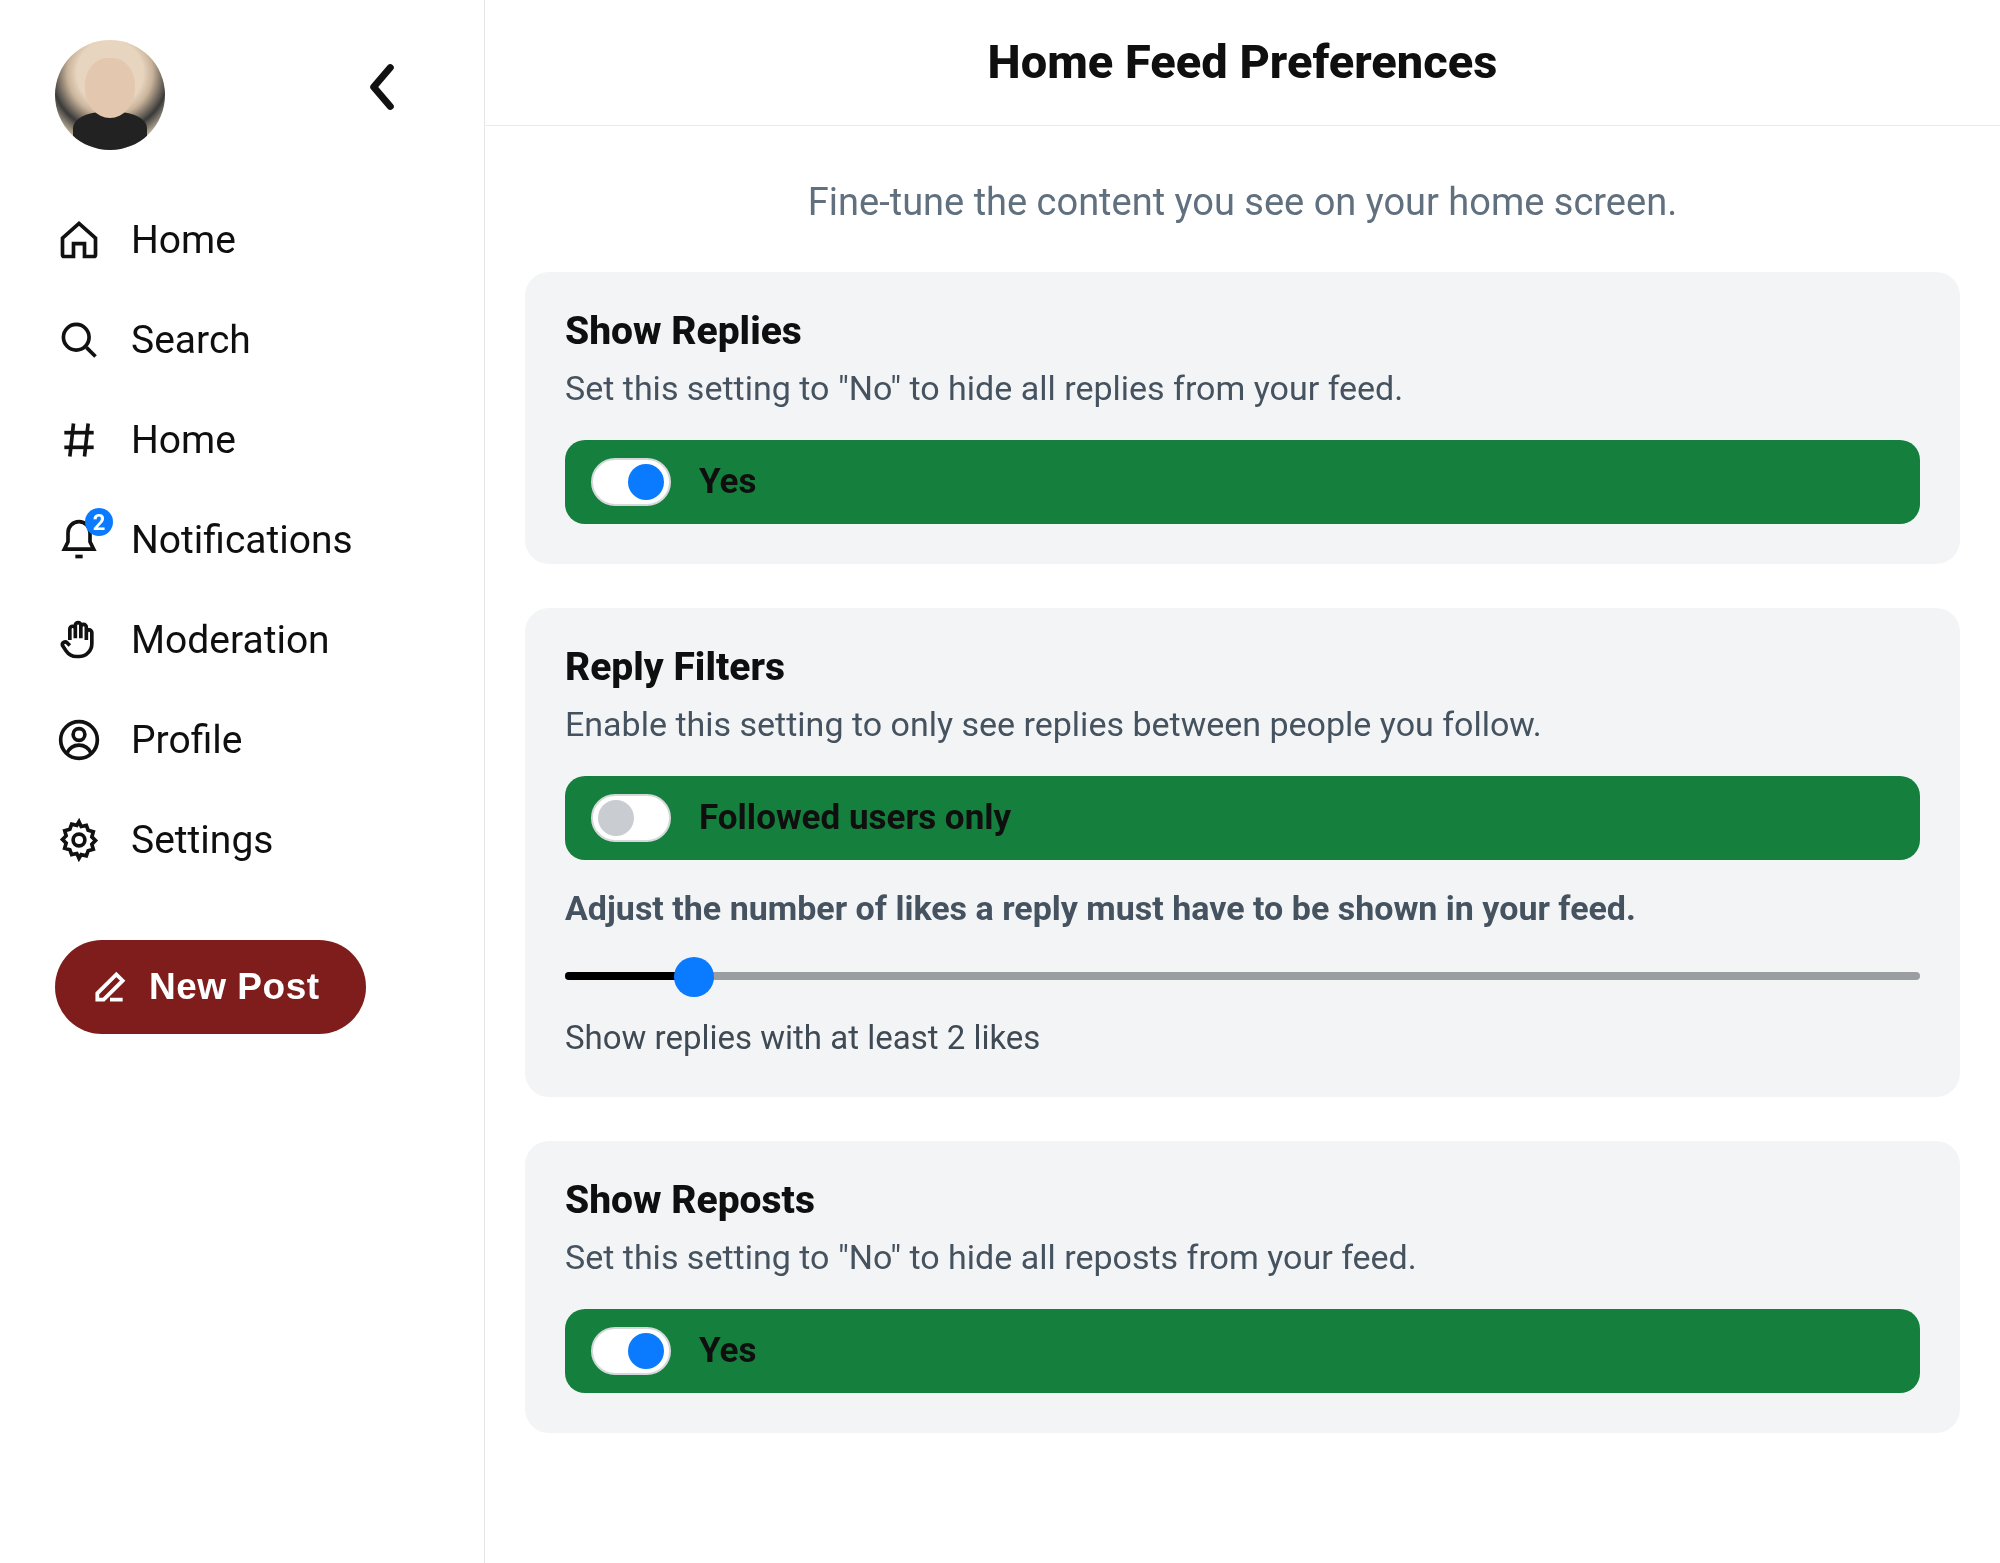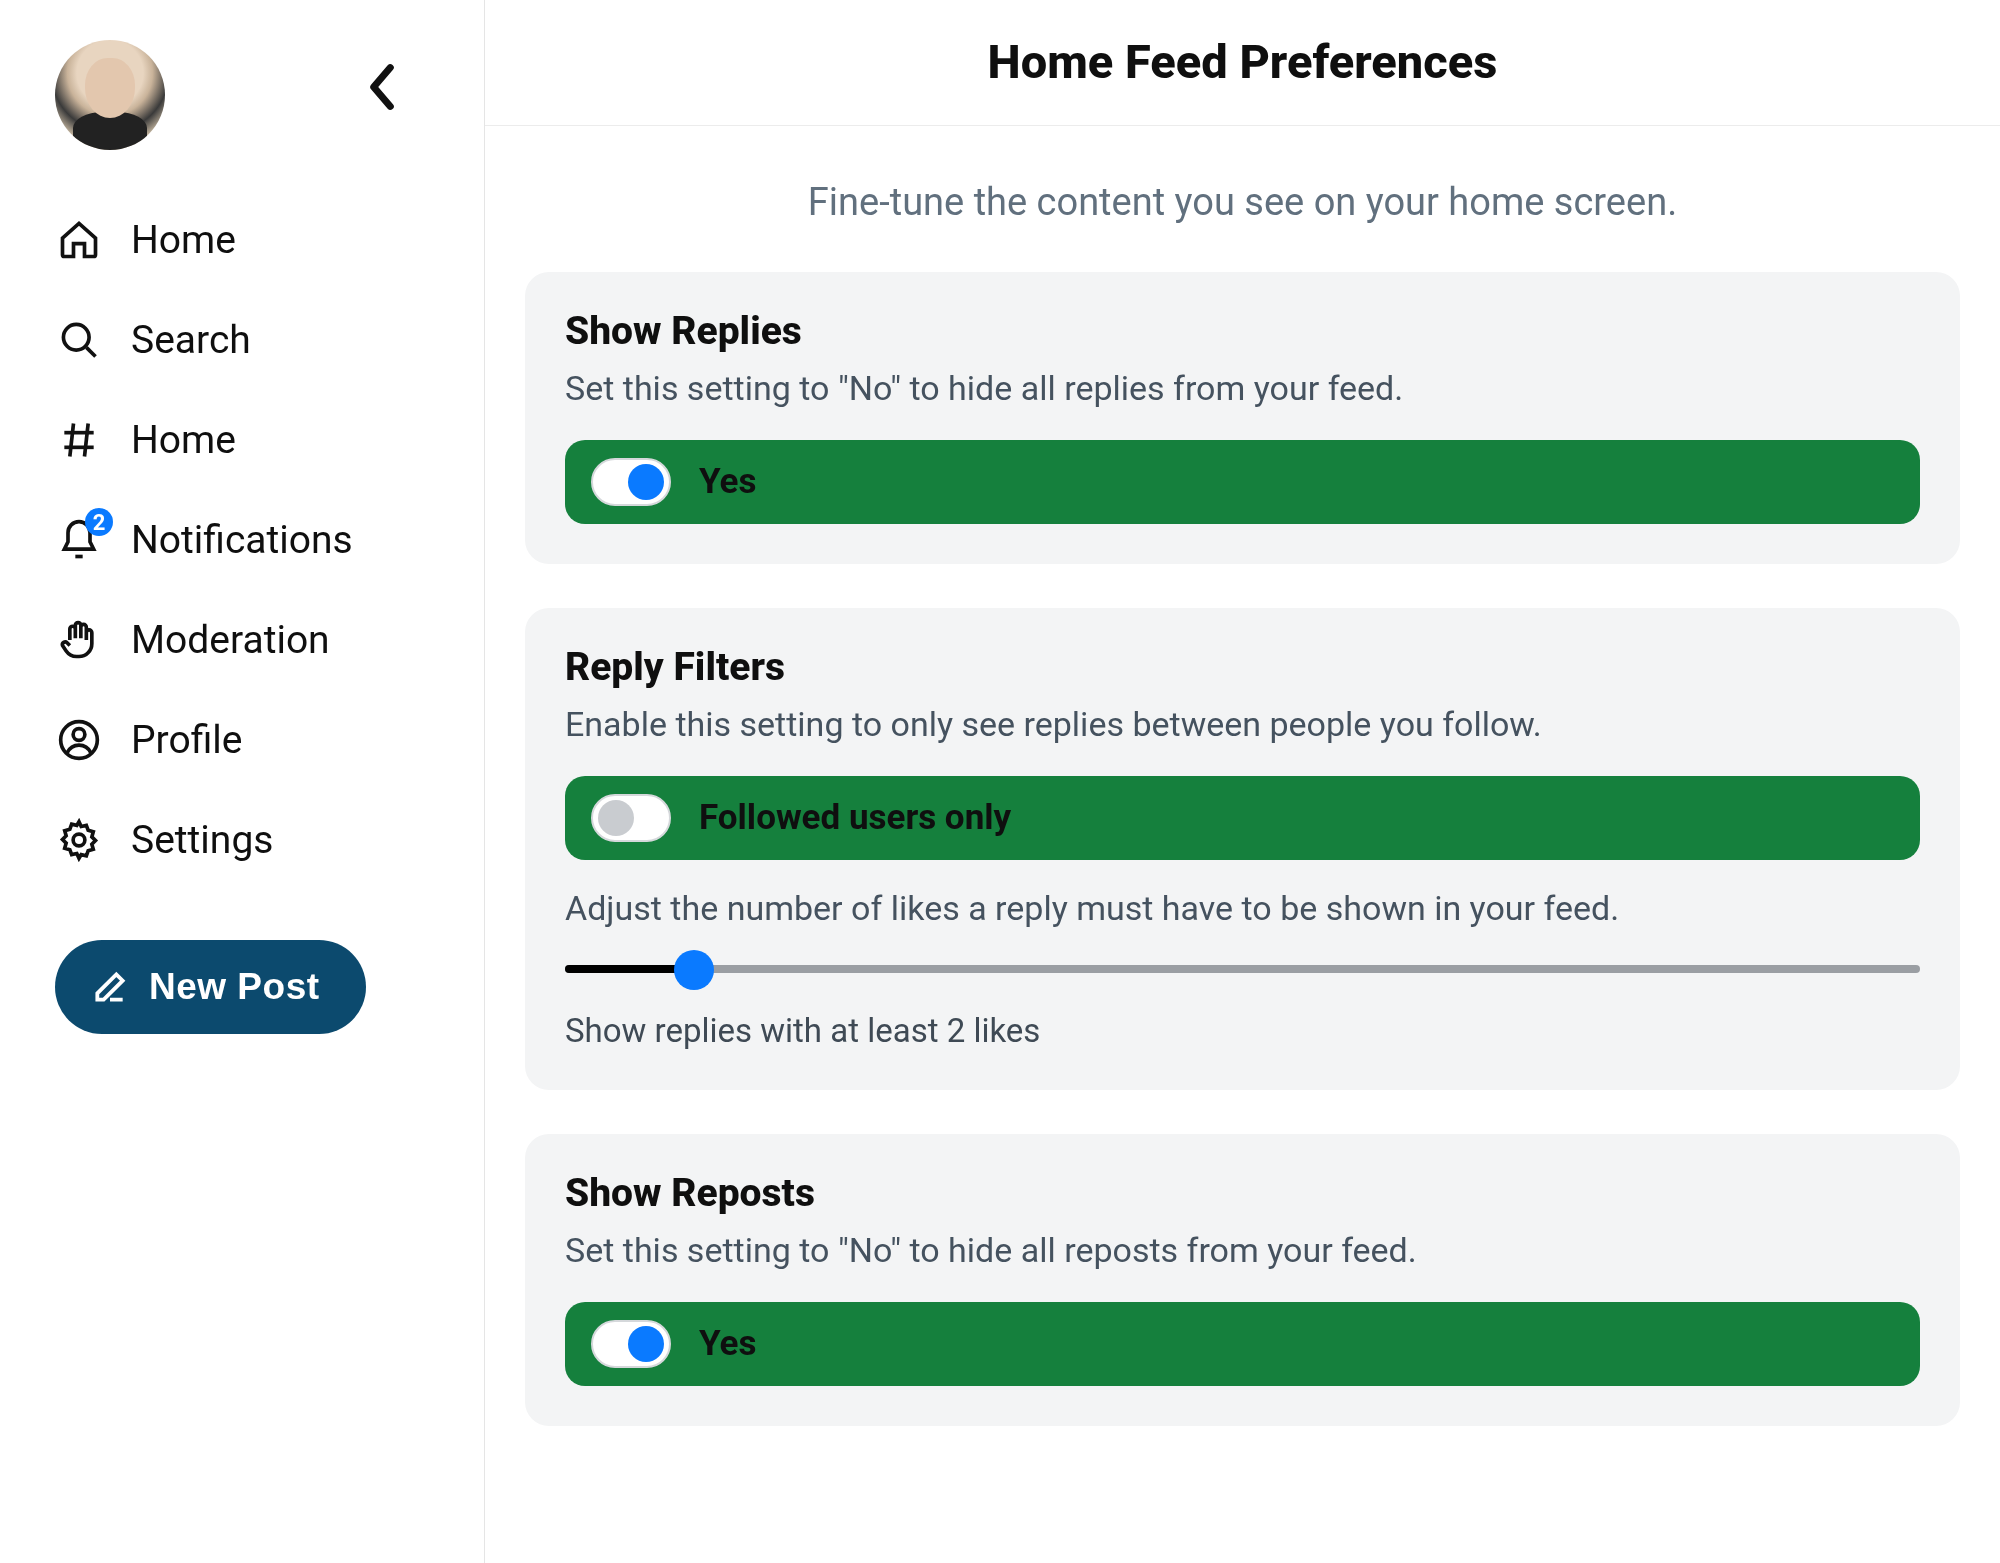--- a/index.html
+++ b/index.html
@@ -74,21 +74,21 @@
     color: #fff;
     font-size: 22px;
     font-weight: 700;
     border-radius: 50%;
     width: 28px;
     height: 28px;
     display:flex;align-items:center;justify-content:center;
   }
   .new-post {
     margin-top: 50px;
-    background: #0c4a6e;
+    background: #7f1d1d;
     color: #fff;
     font-size: 37px;
     font-weight: 700;
     border: none;
     border-radius: 55px;
     padding: 26px 46px 26px 36px;
     display: inline-flex;
     align-items: center;
     gap: 20px;
     cursor: pointer;
@@ -121,21 +121,21 @@
     font-size: 39px;
     font-weight: 800;
     margin-bottom: 12px;
   }
   .panel p {
     font-size: 34px;
     color: #45525f;
     line-height: 1.35;
     margin-bottom: 28px;
   }
-  .panel p.tight { margin-bottom: 21px; margin-top: 26px;}
+  .panel p.tight { margin-bottom: 28px; margin-top: 26px; font-weight: bold;}
   .toggle-row {
     background:#15803d;
     border-radius: 20px;
     padding: 18px 26px;
     display:flex;
     align-items:center;
     gap: 28px;
     font-size: 35px;
     font-weight: 700;
   }

